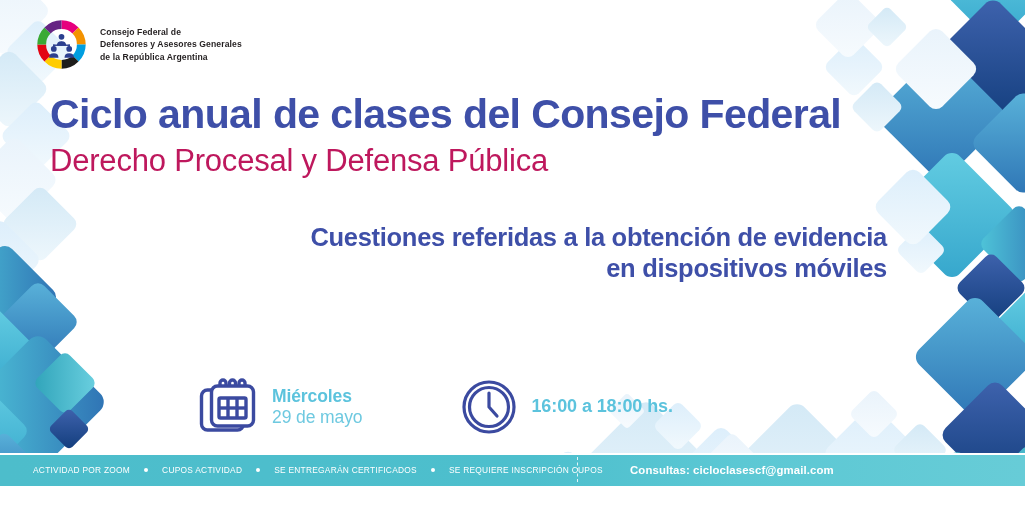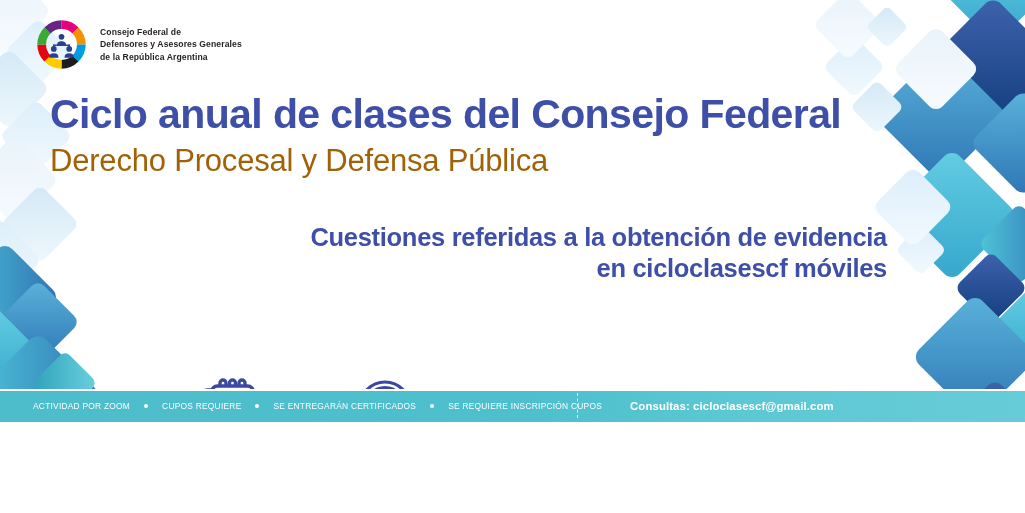--- a/index.html
+++ b/index.html
@@ -6,21 +6,21 @@
     margin: 0;
     padding: 0;
     background: #ffffff;
   }
   body {
     font-family: "Liberation Sans", sans-serif;
   }
   .poster {
     position: relative;
     width: 1025px;
-    height: 422px;
+    height: 486px;
     overflow: hidden;
     background: #ffffff;
   }
 
   
   .deco {
     position: absolute;
     inset: 0;
     pointer-events: none;
     z-index: 0;
@@ -60,21 +60,21 @@
   .title-main {
     font-size: 41px;
     font-weight: bold;
     color: #3e4fa8;
     letter-spacing: -0.6px;
     line-height: 1.08;
     white-space: nowrap;
   }
   .title-sub {
     font-size: 31px;
-    color: #a16207;
+    color: #be185d;
     letter-spacing: -0.2px;
     line-height: 1.25;
     margin-top: 6px;
     white-space: nowrap;
   }
 
   
   .talk {
     position: absolute;
     left: 127px;
@@ -330,40 +330,44 @@
   </div>
 
   <div class="title-wrap">
     <div class="title-main">Ciclo anual de clases del Consejo Federal</div>
     <div class="title-sub">Derecho Procesal y Defensa Pública</div>
   </div>
 
   <div class="talk">
     <div class="talk-title">
       <div>Cuestiones referidas a la obtención de evidencia</div>
-      <div>en cicloclasescf móviles</div>
+      <div>en dispositivos móviles</div>
     </div>
   </div>
 
   <div class="info-row">
 
     <div class="info-item date">
       <svg class="info-icon" width="60" height="58" viewBox="0 0 60 58">
         <g fill="none" stroke="#3b4aa0" stroke-width="3.4">
           <rect x="3.5" y="12" width="42" height="40" rx="6"></rect>
           <rect x="13.5" y="8" width="42" height="40" rx="6" fill="#ffffff"></rect>
           <rect x="21" y="20" width="27" height="20" rx="1.5"></rect>
           <line x1="30" y1="20" x2="30" y2="40"></line>
           <line x1="39" y1="20" x2="39" y2="40"></line>
           <line x1="21" y1="30" x2="48" y2="30"></line>
           <path d="M22 9 v-4 a3 3 0 0 1 6 0 v4"></path>
           <path d="M31.5 9 v-4 a3 3 0 0 1 6 0 v4"></path>
           <path d="M41 9 v-4 a3 3 0 0 1 6 0 v4"></path>
         </g>
       </svg>
+      <div class="info-lines">
+        <div class="info-strong">Miércoles</div>
+        <div class="info-light">29 de mayo</div>
+      </div>
     </div>
 
     <div class="info-item time">
       <svg class="info-icon" width="56" height="56" viewBox="0 0 56 56">
         <g fill="none" stroke="#3b4aa0" stroke-width="3.2">
           <circle cx="28" cy="28" r="25"></circle>
           <circle cx="28" cy="28" r="19.5"></circle>
           <path d="M28 14 v14 l8 9" stroke-linecap="round" stroke-linejoin="round"></path>
         </g>
       </svg>
@@ -373,21 +377,21 @@
     </div>
 
   </div>
 
   <div class="footer">
     <div class="footer-topline"></div>
 
     <div class="footer-left">
       <span class="footer-item">ACTIVIDAD POR ZOOM</span>
       <span class="footer-dot"></span>
-      <span class="footer-item">CUPOS REQUIERE</span>
+      <span class="footer-item">CUPOS ACTIVIDAD</span>
       <span class="footer-dot"></span>
       <span class="footer-item">SE ENTREGARÁN CERTIFICADOS</span>
       <span class="footer-dot"></span>
       <span class="footer-item">SE REQUIERE INSCRIPCIÓN CUPOS</span>
     </div>
 
     <div class="footer-divider"></div>
 
     <div class="footer-right">Consultas: cicloclasescf@gmail.com</div>
   </div>

